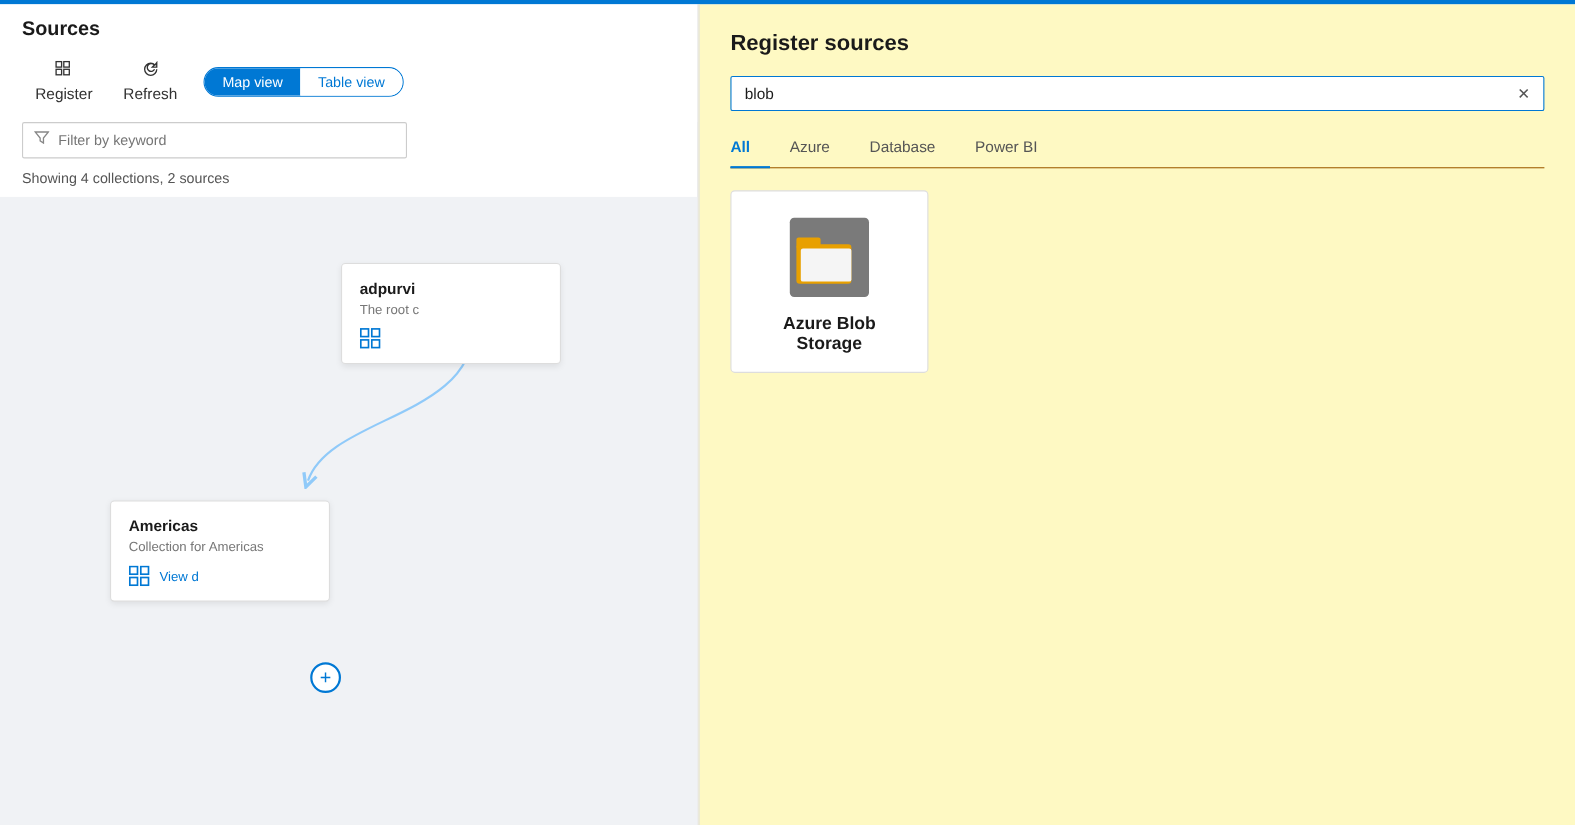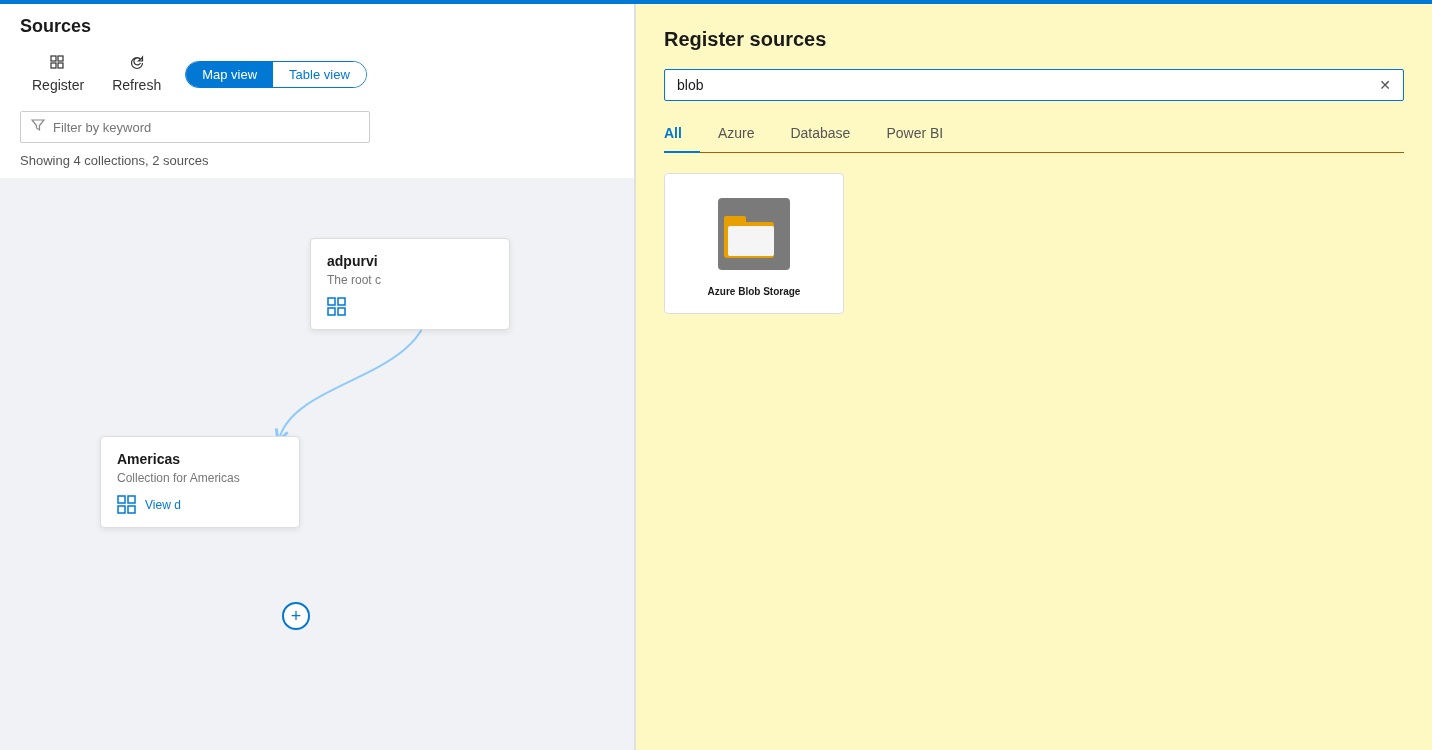--- a/index.html
+++ b/index.html
@@ -283,21 +283,21 @@
       gap: 12px;
       background: #fff;
     }
 
     .source-icon {
       width: 80px;
       height: 80px;
     }
 
     .source-label {
-      font-size: 10px;
+      font-size: 16px;
       font-weight: 600;
       color: #1a1a1a;
       text-align: center;
     }
 
     
     .grid-svg {
       width: 20px;
       height: 20px;
     }
@@ -372,21 +372,21 @@
         <div class="node-icon-row">
           <svg class="grid-svg" viewBox="0 0 20 20" fill="none">
             <rect x="1" y="1" width="7" height="7" stroke="#0078d4" stroke-width="1.5"></rect>
             <rect x="11" y="1" width="7" height="7" stroke="#0078d4" stroke-width="1.5"></rect>
             <rect x="1" y="11" width="7" height="7" stroke="#0078d4" stroke-width="1.5"></rect>
             <rect x="11" y="11" width="7" height="7" stroke="#0078d4" stroke-width="1.5"></rect>
           </svg>
         </div>
       </div>
 
-      <div class="node-card" style="top:258px; left:100px;">
+      <div class="node-card" style="top:276px; left:100px;">
         <div class="node-title">Americas</div>
         <div class="node-subtitle">Collection for Americas</div>
         <div class="node-icon-row">
           <svg class="grid-svg" viewBox="0 0 20 20" fill="none">
             <rect x="1" y="1" width="7" height="7" stroke="#0078d4" stroke-width="1.5"></rect>
             <rect x="11" y="1" width="7" height="7" stroke="#0078d4" stroke-width="1.5"></rect>
             <rect x="1" y="11" width="7" height="7" stroke="#0078d4" stroke-width="1.5"></rect>
             <rect x="11" y="11" width="7" height="7" stroke="#0078d4" stroke-width="1.5"></rect>
           </svg>
           <span class="view-detail-link">View d</span>

